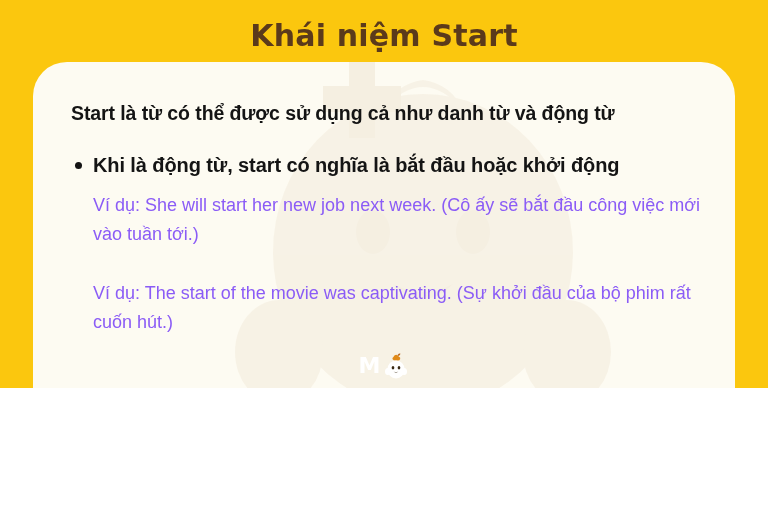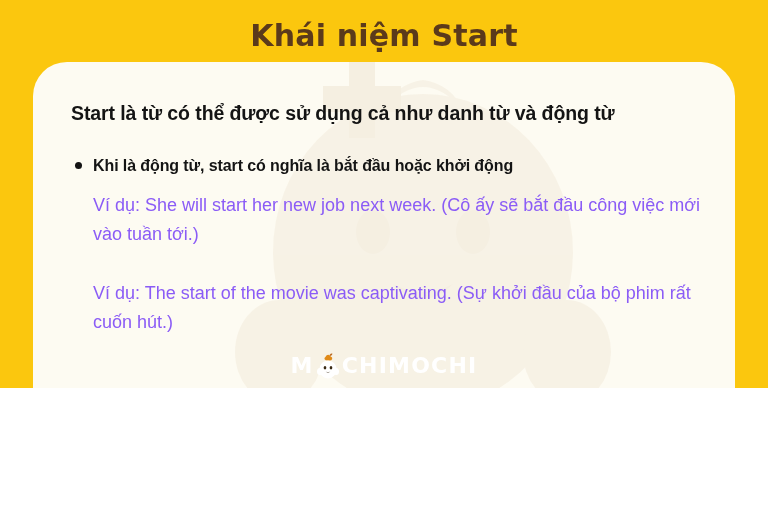--- a/index.html
+++ b/index.html
@@ -81,21 +81,21 @@
   }
   .bullet-dot {
     flex: 0 0 auto;
     width: 7px;
     height: 7px;
     border-radius: 50%;
     background: #141414;
     margin: 10px 11px 0 4px;
   }
   .bullet-text {
-    font-size: 16px;
+    font-size: 20px;
     font-weight: bold;
     color: #141414;
     line-height: 27px;
     letter-spacing: -0.1px;
   }
 
   .example {
     font-size: 18px;
     font-weight: 400;
     color: #8b5cf6;
@@ -196,16 +196,15 @@
         <ellipse cx="4.9" cy="19.6" rx="2.9" ry="3.5" fill="#FFFFFF"></ellipse>
         <ellipse cx="21.1" cy="19.6" rx="2.9" ry="3.5" fill="#FFFFFF"></ellipse>
 
         <ellipse cx="10.0" cy="15.8" rx="1.35" ry="1.8" fill="#3A2A14"></ellipse>
         <ellipse cx="16.0" cy="15.8" rx="1.35" ry="1.8" fill="#3A2A14"></ellipse>
 
         <path d="M10.6 19.6 q2.4 2.3 4.8 0 q-2.4 1.2 -4.8 0z" fill="#3A2A14"></path>
       </svg>
     </span>
 
-    <span class="logo-text">CHIMOCHI</span>
   </div>
 
 </div>
 
 </body></html>

